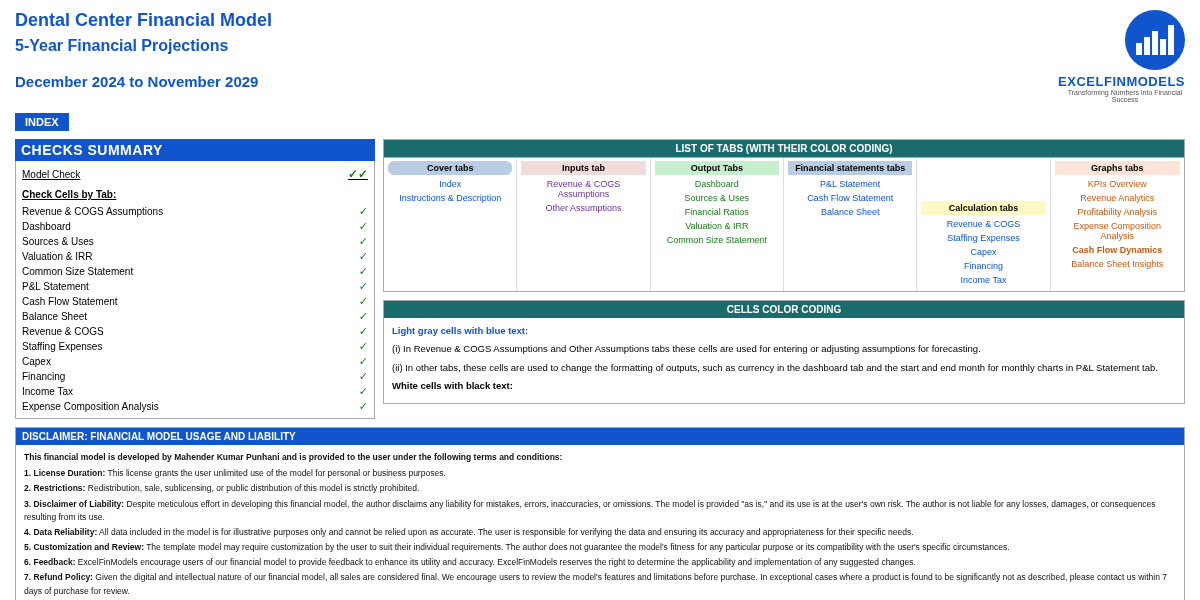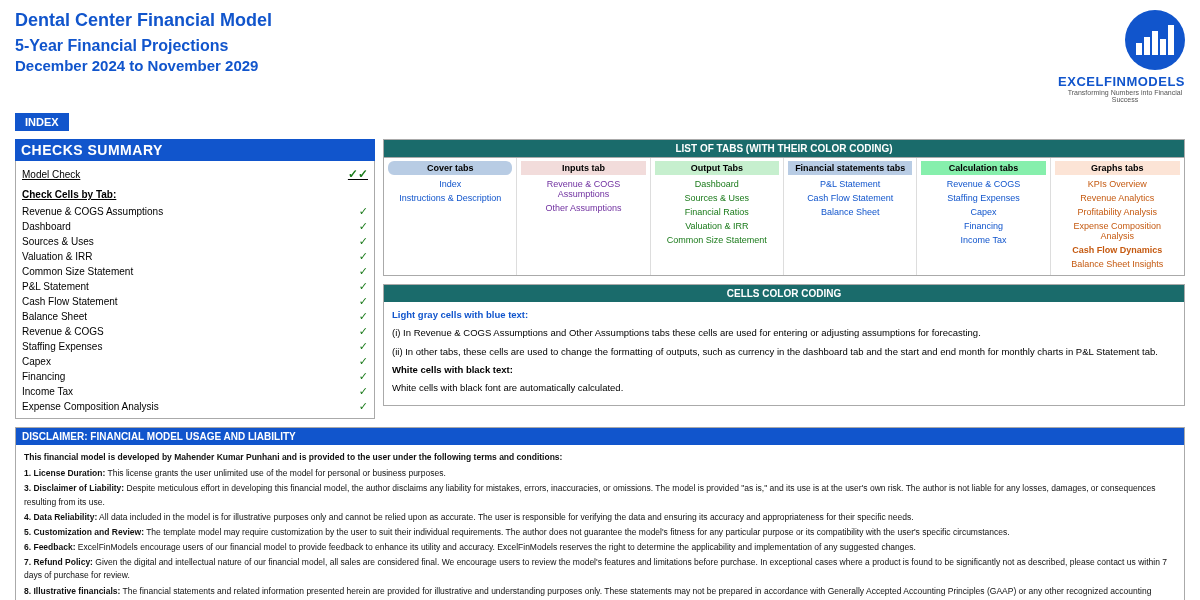--- a/index.html
+++ b/index.html
@@ -25,21 +25,21 @@
     .header-titles h1 {
       color: #1155cc;
       font-size: 18px;
       font-weight: bold;
       margin-bottom: 6px;
     }
     .header-titles h2 {
       color: #1155cc;
       font-size: 16px;
       font-weight: bold;
-      margin-bottom: 2px;
+      margin-bottom: 18px;
     }
     .header-titles h3 {
       color: #1155cc;
       font-size: 15px;
       font-weight: bold;
     }
     .logo-area {
       display: flex;
       flex-direction: column;
       align-items: flex-end;
@@ -367,21 +367,21 @@
               <a class="tab-link" href="#" style="color: rgb(26, 122, 26);">Valuation &amp; IRR</a>
               <a class="tab-link" href="#" style="color: rgb(26, 122, 26);">Common Size Statement</a>
             </div>
             <div class="tab-col">
               <div class="tab-col-header" style="background: rgb(184, 204, 228);">Financial statements tabs</div>
               <a class="tab-link" href="#" style="color: rgb(17, 85, 204);">P&amp;L Statement</a>
               <a class="tab-link" href="#" style="color: rgb(17, 85, 204);">Cash Flow Statement</a>
               <a class="tab-link" href="#" style="color: rgb(17, 85, 204);">Balance Sheet</a>
             </div>
             <div class="tab-col">
-              <div class="tab-col-header" style="background: #86efac;">Calculation tabs</div>
+              <div class="tab-col-header" style="background: #fef9c3; margin-top: 40px;">Calculation tabs</div>
               <a class="tab-link" href="#" style="color: rgb(17, 85, 204);">Revenue &amp; COGS</a>
               <a class="tab-link" href="#" style="color: rgb(17, 85, 204);">Staffing Expenses</a>
               <a class="tab-link" href="#" style="color: rgb(17, 85, 204);">Capex</a>
               <a class="tab-link" href="#" style="color: rgb(17, 85, 204);">Financing</a>
               <a class="tab-link" href="#" style="color: rgb(17, 85, 204);">Income Tax</a>
             </div>
             <div class="tab-col">
               <div class="tab-col-header" style="background: rgb(252, 228, 214);">Graphs tabs</div>
               <a class="tab-link" href="#" style="color: rgb(197, 90, 17);">KPIs Overview</a>
               <a class="tab-link" href="#" style="color: rgb(197, 90, 17);">Revenue Analytics</a>
@@ -397,34 +397,34 @@
         <div class="cells-header">CELLS COLOR CODING</div>
         <div class="cells-body">
           <p>
             <span class="blue-text">Light gray cells with blue text:</span>
           </p>
           <p>(i) In Revenue &amp; COGS Assumptions and Other Assumptions tabs these cells are used for entering or adjusting assumptions for forecasting.</p>
           <p>(ii) In other tabs, these cells are used to change the formatting of outputs, such as currency in the dashboard tab and the start and end month for monthly charts in P&amp;L Statement tab.</p>
           <p>
             <span class="bold-label">White cells with black text:</span>
           </p>
-          <p>White cells with black font are automatically calculated.</p>
         </div>
       </div>
 
     </div>
   </div>
 
   
   <div class="disclaimer-section">
     <div class="disclaimer-header">DISCLAIMER: FINANCIAL MODEL USAGE AND LIABILITY</div>
     <div class="disclaimer-body">
       <p class="bold-intro">This financial model is developed by Mahender Kumar Punhani and is provided to the user under the following terms and conditions:</p>
       <div id="disclaimer-items">
           <p><span class="item-bold">1. License Duration:</span> This license grants the user unlimited use of the model for personal or business purposes.</p>
+          <p><span class="item-bold">2. Restrictions:</span> Redistribution, sale, sublicensing, or public distribution of this model is strictly prohibited.</p>
           <p><span class="item-bold">3. Disclaimer of Liability:</span> Despite meticulous effort in developing this financial model, the author disclaims any liability for mistakes, errors, inaccuracies, or omissions. The model is provided "as is," and its use is at the user's own risk. The author is not liable for any losses, damages, or consequences resulting from its use.</p>
           <p><span class="item-bold">4. Data Reliability:</span> All data included in the model is for illustrative purposes only and cannot be relied upon as accurate. The user is responsible for verifying the data and ensuring its accuracy and appropriateness for their specific needs.</p>
           <p><span class="item-bold">5. Customization and Review:</span> The template model may require customization by the user to suit their individual requirements. The author does not guarantee the model's fitness for any particular purpose or its compatibility with the user's specific circumstances.</p>
           <p><span class="item-bold">6. Feedback:</span> ExcelFinModels encourage users of our financial model to provide feedback to enhance its utility and accuracy. ExcelFinModels reserves the right to determine the applicability and implementation of any suggested changes.</p>
           <p><span class="item-bold">7. Refund Policy:</span> Given the digital and intellectual nature of our financial model, all sales are considered final. We encourage users to review the model's features and limitations before purchase. In exceptional cases where a product is found to be significantly not as described, please contact us within 7 days of purchase for review.</p>
           <p><span class="item-bold">8. Illustrative financials:</span> The financial statements and related information presented herein are provided for illustrative and understanding purposes only. These statements may not be prepared in accordance with Generally Accepted Accounting Principles (GAAP) or any other recognized accounting standards. They are not intended for official reporting, audit, or regulatory purposes, and should not be relied upon as a substitute for professionally prepared financial statements.</p>
         </div>
     </div>
   </div>
 

